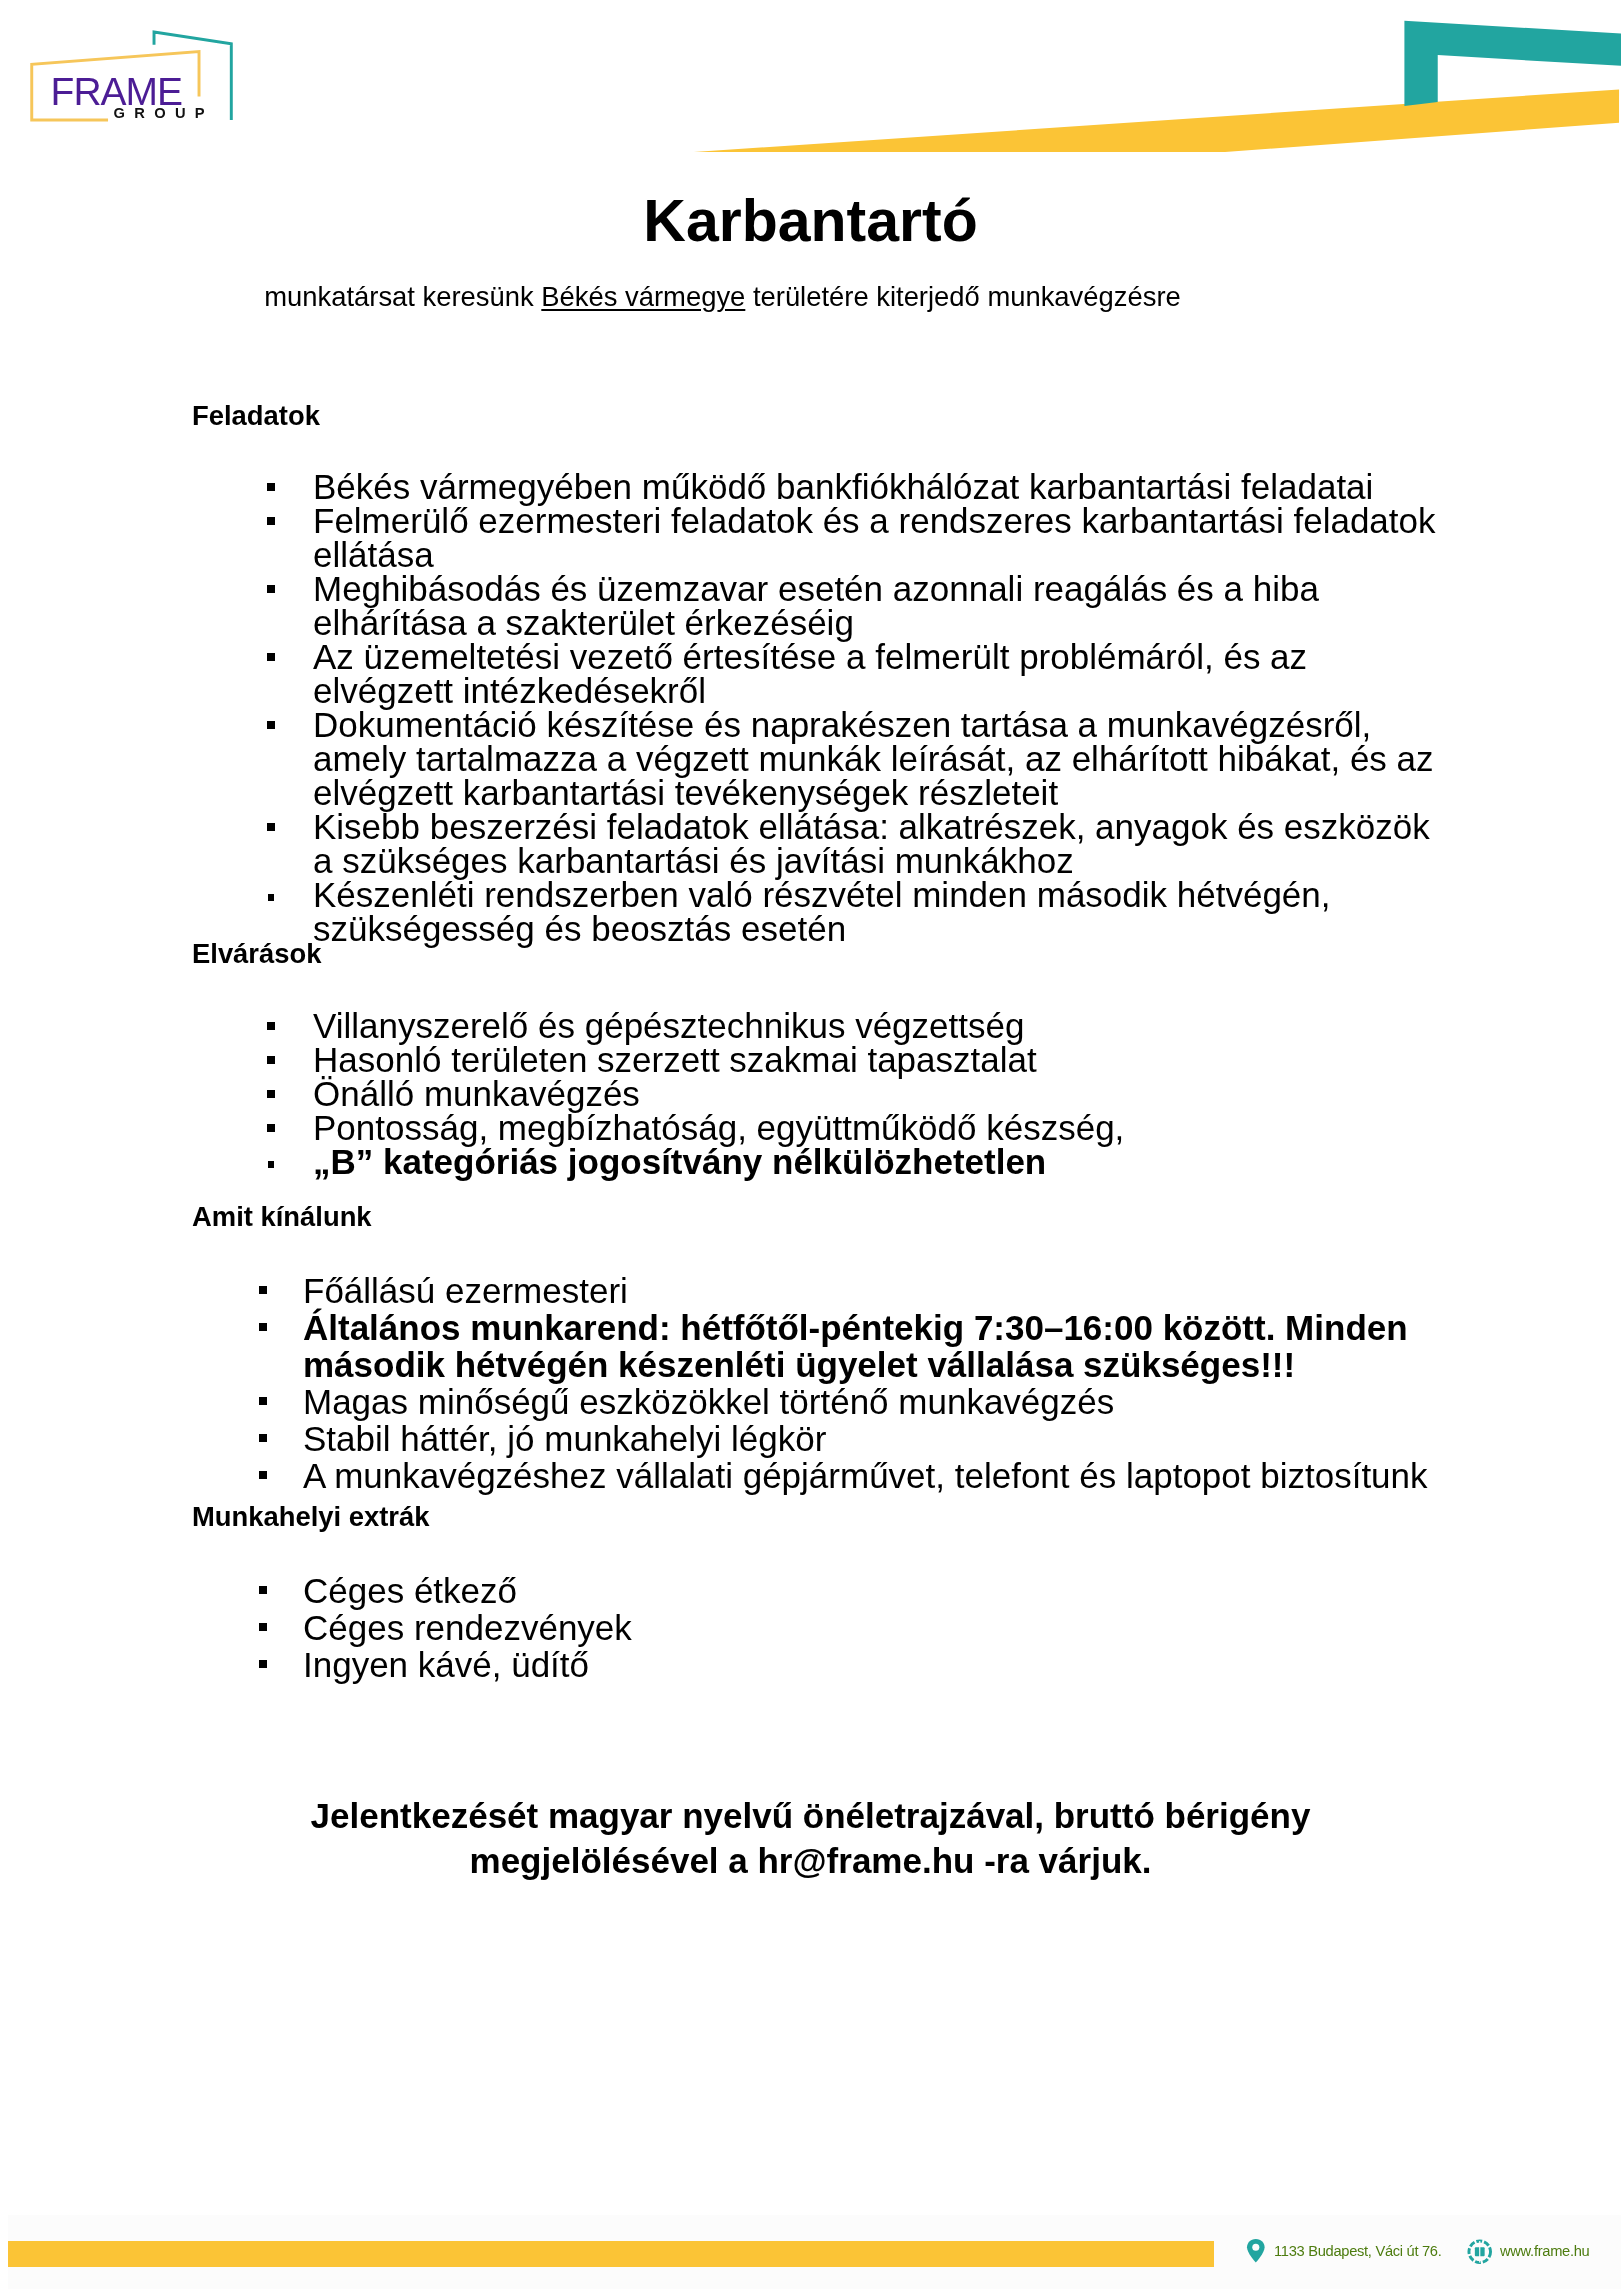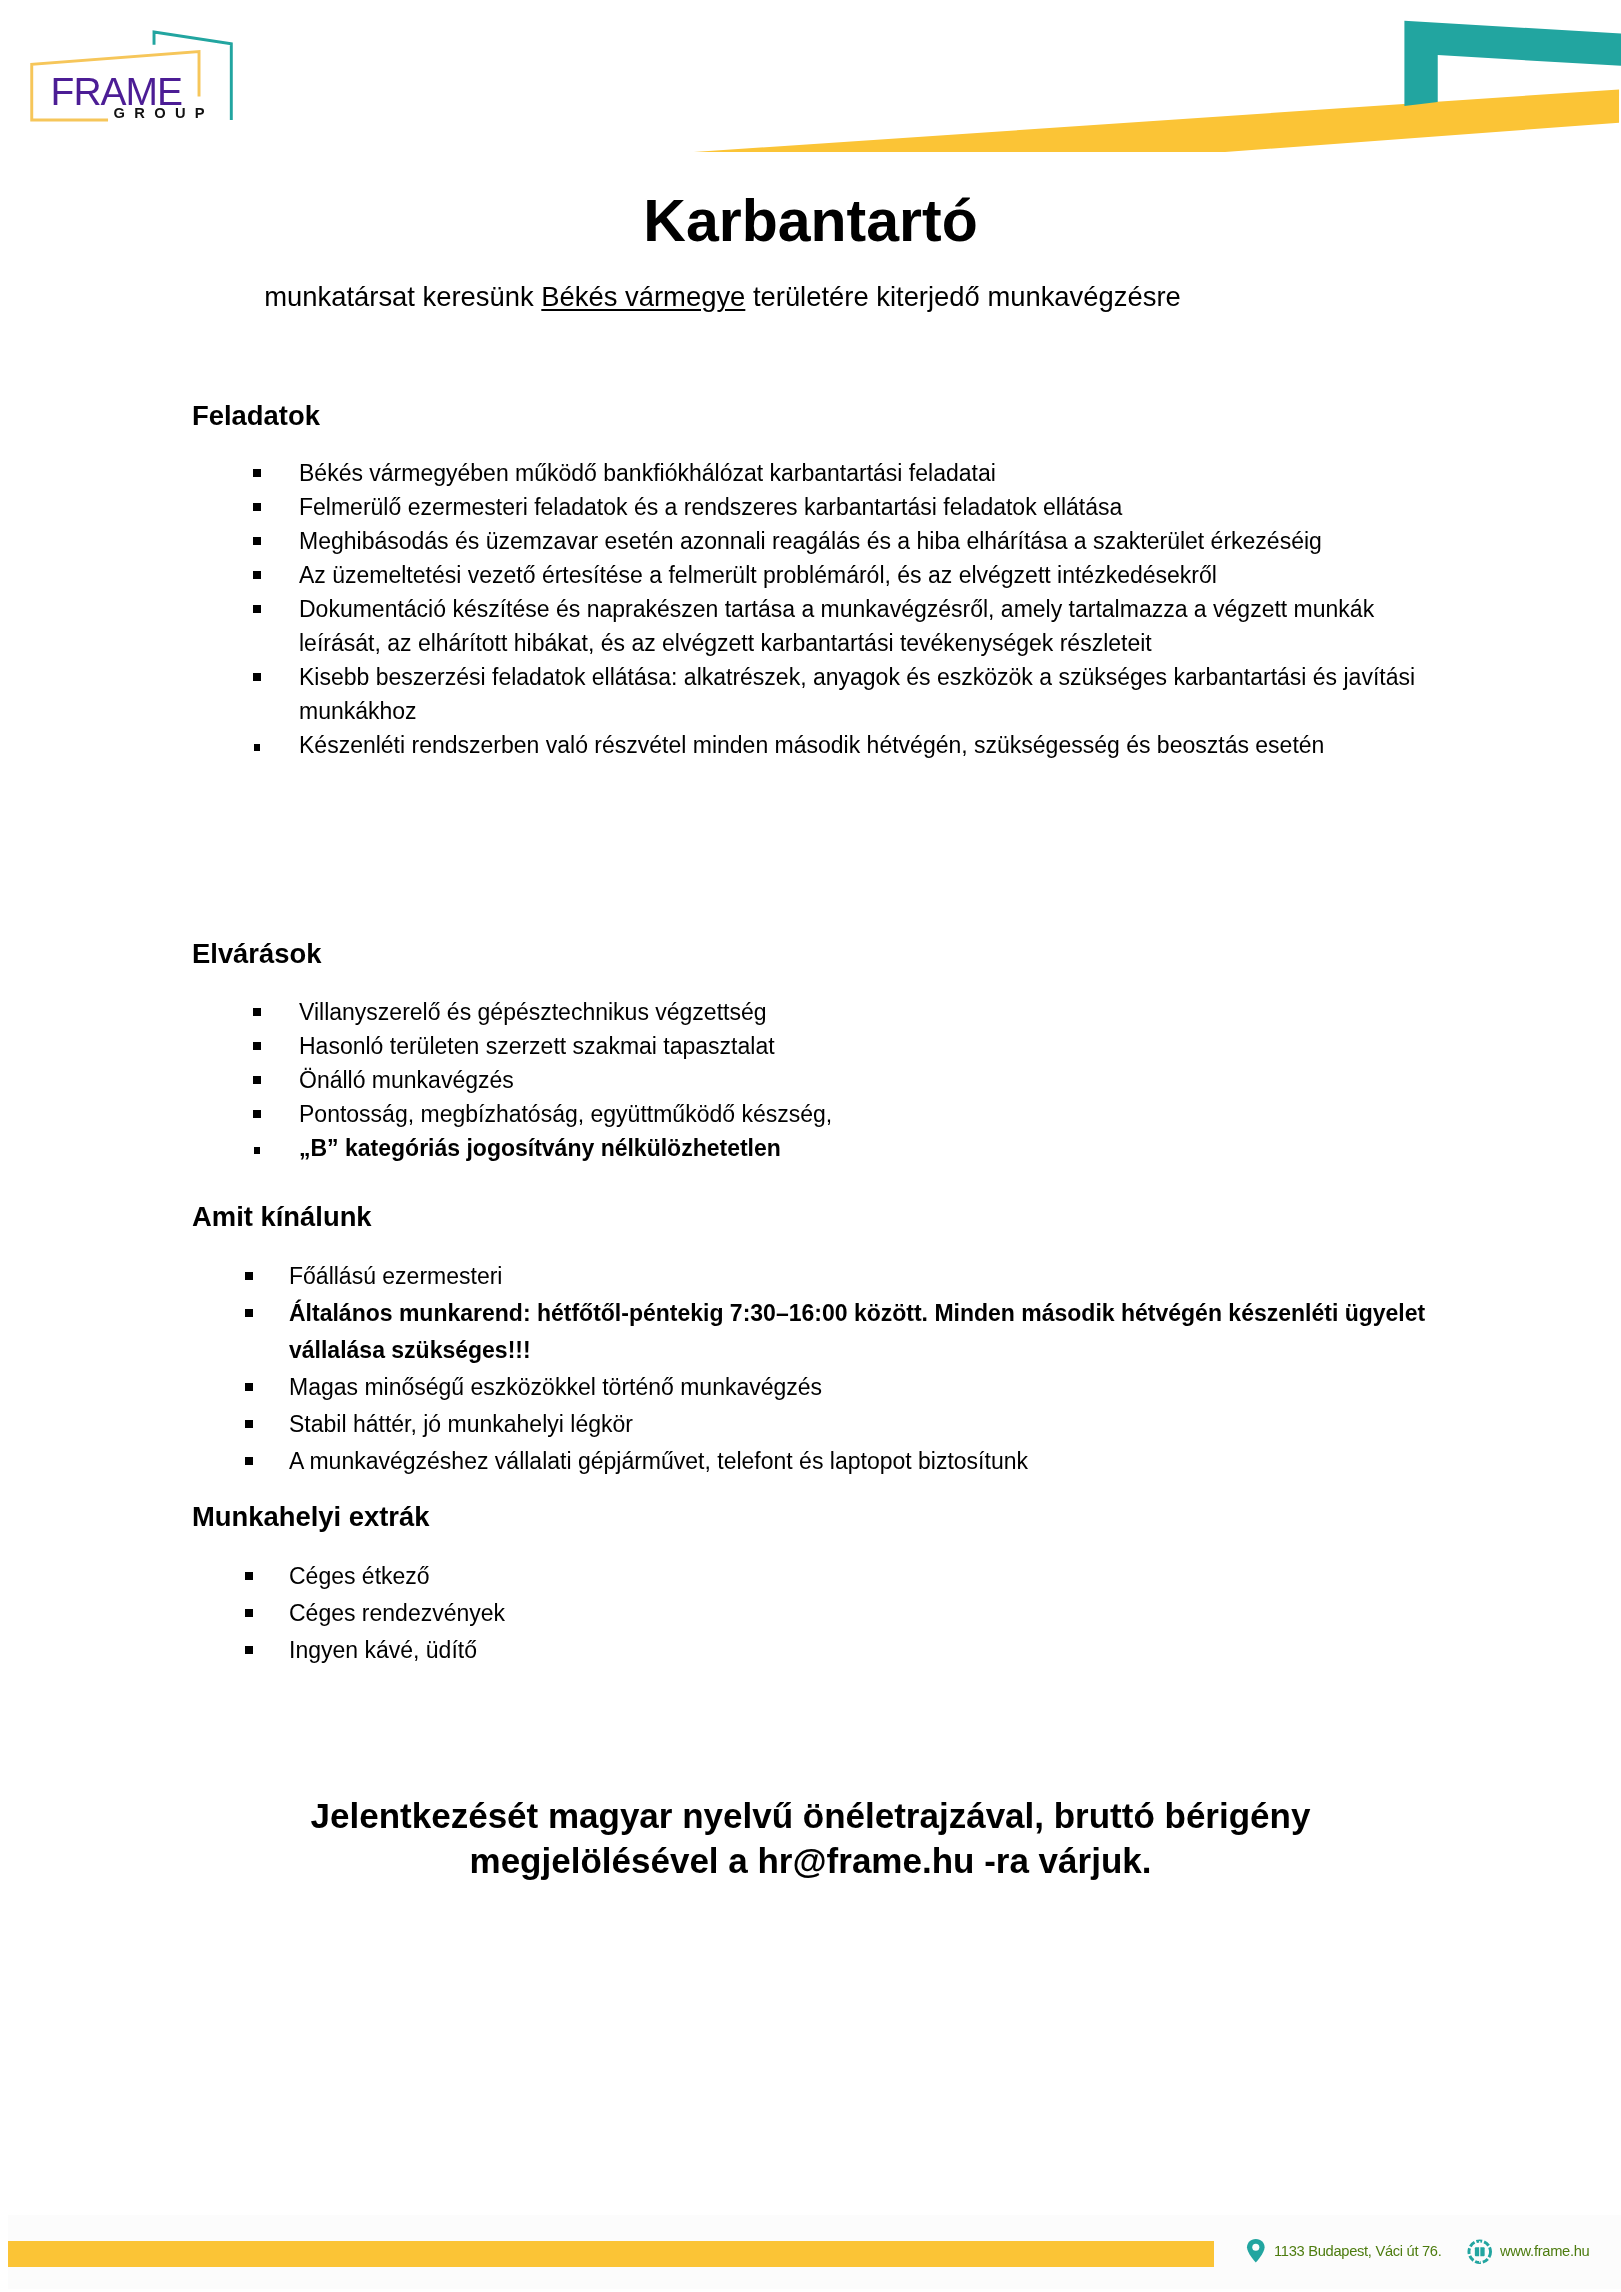--- a/index.html
+++ b/index.html
@@ -16,21 +16,21 @@
     font-size: 14.7px; font-weight: 700; letter-spacing: 9.3px; color:#111; line-height: 1; }
 
   .title { position:absolute; left:0; width:1621px; top:188px; text-align:center;
     font-size: 59px; font-weight: 700; line-height: 67px; margin: 0; }
   .subtitle { position:absolute; left:0; width:1445px; top:278px; text-align:center;
     font-size: 27.4px; line-height: 37px; }
   .subtitle u { text-decoration: underline; text-underline-offset: 2.9px; }
 
   .heading { position:absolute; left:192px; font-size: 27.4px; font-weight: 700; line-height: 33px; margin:0; }
 
-  ul.list { position:absolute; margin:0; padding:0; list-style:none; font-size: 23px; }
+  ul.list { position:absolute; margin:14px; padding:0; list-style:none; font-size: 35px; }
   ul.list li { position: relative; }
   ul.list li .bullet { position:absolute; width: 7.8px; height: 8.8px; background:#000; }
   ul.list li.small .bullet { width: 5.9px; height: 6.9px; }
 
   #list-feladatok { left: 299px; top: 456px; width: 1137px; line-height: 34px; }
   #list-feladatok li .bullet { left: -46px; top: 12.7px; }
   #list-feladatok li.small .bullet { left: -45px; top: 15.7px; }
 
   #list-elvarasok { left: 299px; top: 995px; width: 1137px; line-height: 34px; }
   #list-elvarasok li .bullet { left: -46px; top: 12.7px; }

